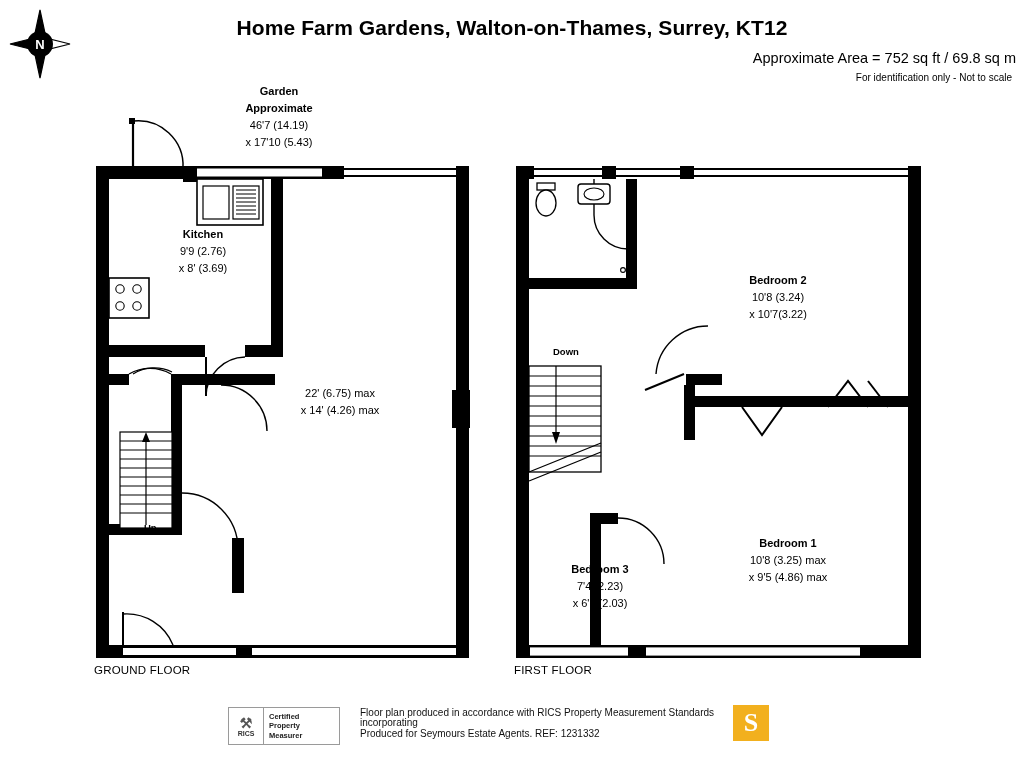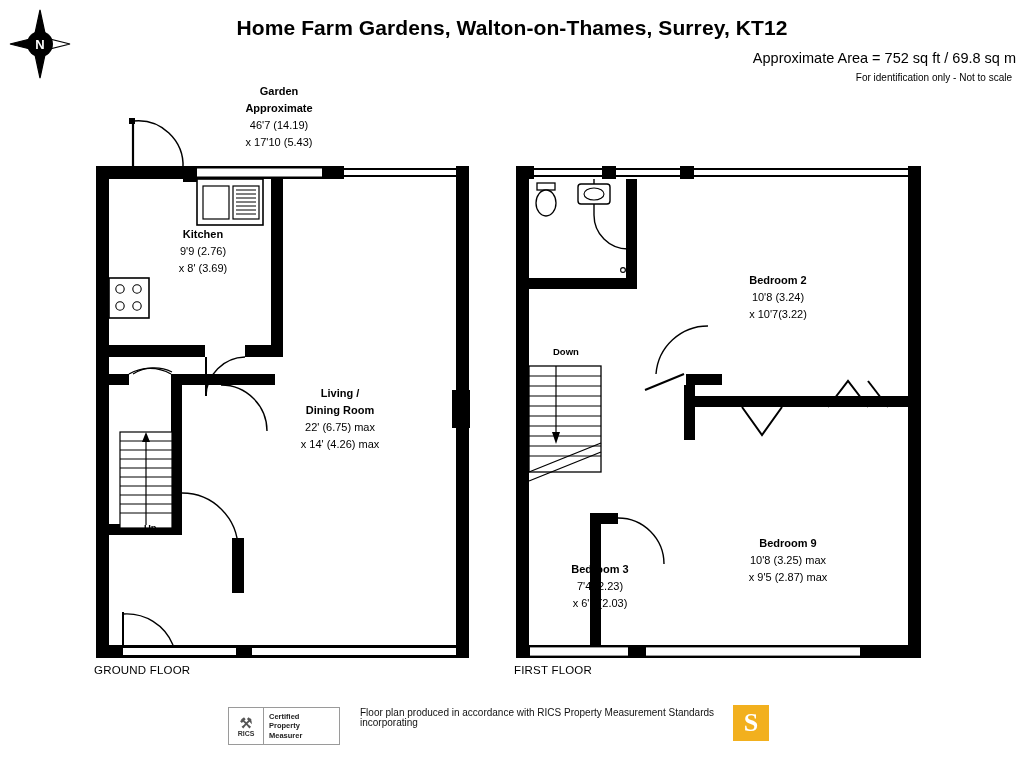--- a/index.html
+++ b/index.html
@@ -341,36 +341,34 @@
   <span class="rdim">x 17'10 (5.43)</span>
 </div>
 
 <div class="abs room-label" id="kitchen-label">
   <span class="rname">Kitchen</span>
   <span class="rdim">9'9 (2.76)</span>
   <span class="rdim">x 8' (3.69)</span>
 </div>
 
 <div class="abs room-label" id="living-label">
-  <span class="rname">Living /
-Dining Room</span>
   <span class="rdim">22' (6.75) max</span>
   <span class="rdim">x 14' (4.26) max</span>
 </div>
 
 <div class="abs room-label" id="bed2-label">
   <span class="rname">Bedroom 2</span>
   <span class="rdim">10'8 (3.24)</span>
   <span class="rdim">x 10'7(3.22)</span>
 </div>
 
 <div class="abs room-label" id="bed1-label">
-  <span class="rname">Bedroom 9</span>
+  <span class="rname">Bedroom 1</span>
   <span class="rdim">10'8 (3.25) max</span>
-  <span class="rdim">x 9'5 (2.87) max</span>
+  <span class="rdim">x 9'5 (4.86) max</span>
 </div>
 
 <div class="abs room-label" id="bed3-label">
   <span class="rname">Bedroom 3</span>
   <span class="rdim">7'4 (2.23)</span>
   <span class="rdim">x 6'8 (2.03)</span>
 </div>
 
 <div class="abs small-tag" id="down-label">Down</div>
 <div class="abs small-tag" id="up-label">Up</div>
@@ -383,15 +381,16 @@
     <span class="glyph">⚒</span>
     <span>RICS</span>
   </div>
   <div id="rics-text" style="white-space: pre-line;"><span>Certified
 Property
 Measurer</span></div>
 </div>
 
 <div class="abs" id="footer-text">
   <div>Floor plan produced in accordance with RICS Property Measurement Standards incorporating</div>
+  <div>Produced for Seymours Estate Agents.    REF: 1231332</div>
 </div>
 
 <div class="abs" id="seymours-logo">S</div>
 
 </body></html>

